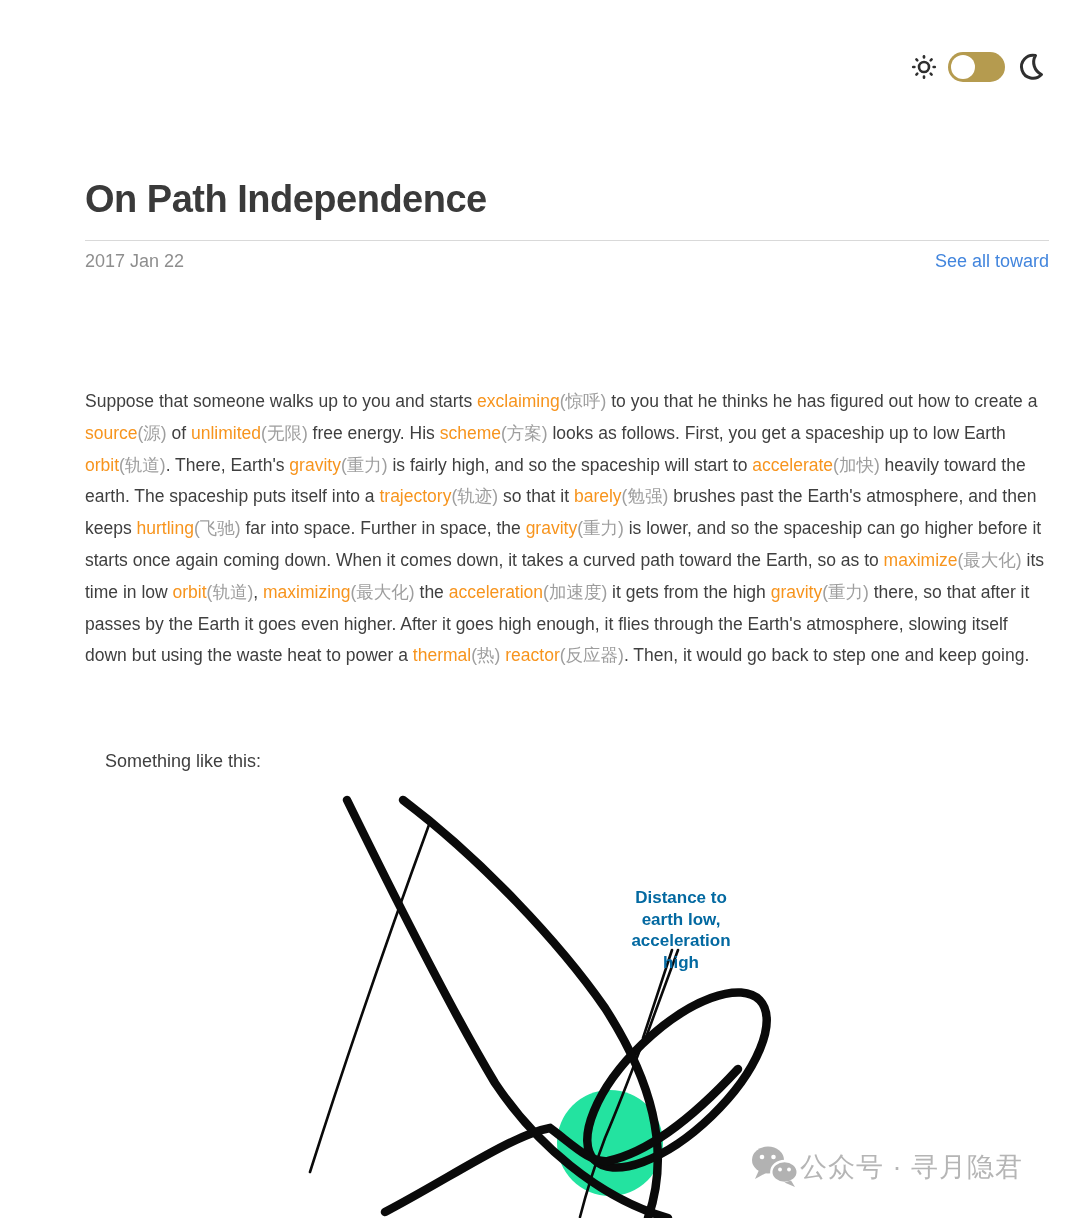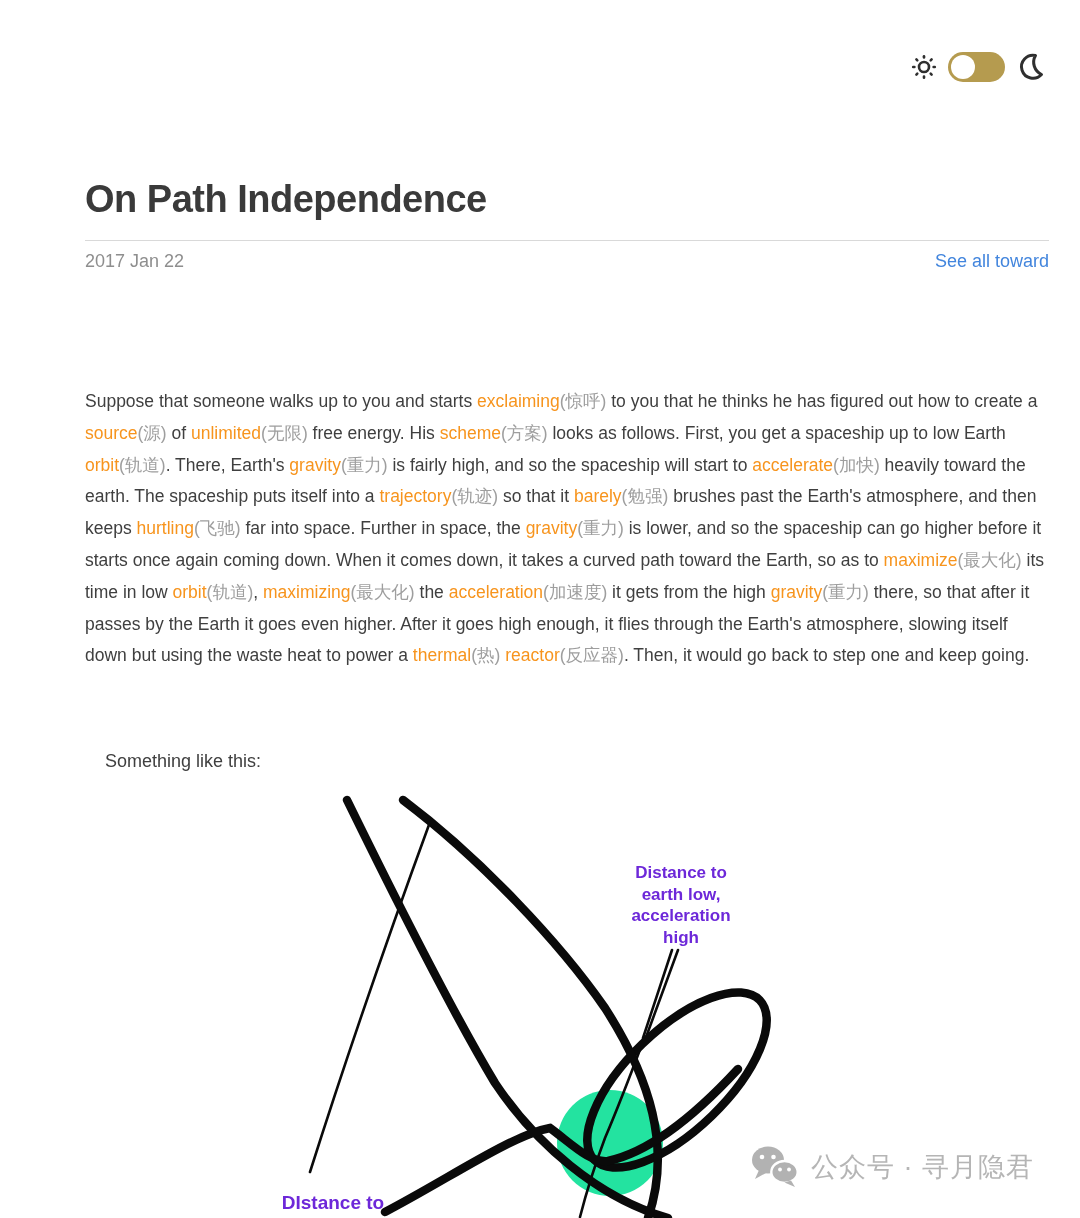--- a/index.html
+++ b/index.html
@@ -50,30 +50,31 @@
   .vocab { color:#f7941d; cursor:pointer; }
   .gloss { color:#9e9e9e; }
   .para-2 {
     position:absolute; left:85px; top:751px;
     font-size:18px; color:#3f3f3f;margin-left:20px;
   }
 
   
   .sketch-svg { position:absolute; left:250px; top:793px; width:560px; height:425px; }
   .sketch-label {
-    position:absolute; text-align:center; font-weight:bold; color:#6d28d9;
+    position:absolute; text-align:center; font-weight:bold; color:#0369a1;
     white-space:pre-line;
+    margin-top:25px;
   }
   .label-low  { left:601px; top:862px; width:160px; font-size:17px; line-height:21.5px; }
   .label-high { left:254px; top:1191px; width:158px; font-size:19px; line-height:23px; }
 
   
   .watermark {
     position:absolute; left:750px; top:1145px;
-    display:flex; align-items:center; gap:11px;
+    display:flex; align-items:center; 
     color:#b5b5b5; font-size:27px; letter-spacing:1px;
   }
 </style>
 </head>
 <body>
 
 <div class="theme-row">
   <svg width="26" height="26" viewBox="0 0 26 26">
     <g stroke="#2f2f2f" stroke-width="2.6" stroke-linecap="round" fill="none">
       <circle cx="13" cy="13" r="5"></circle>

